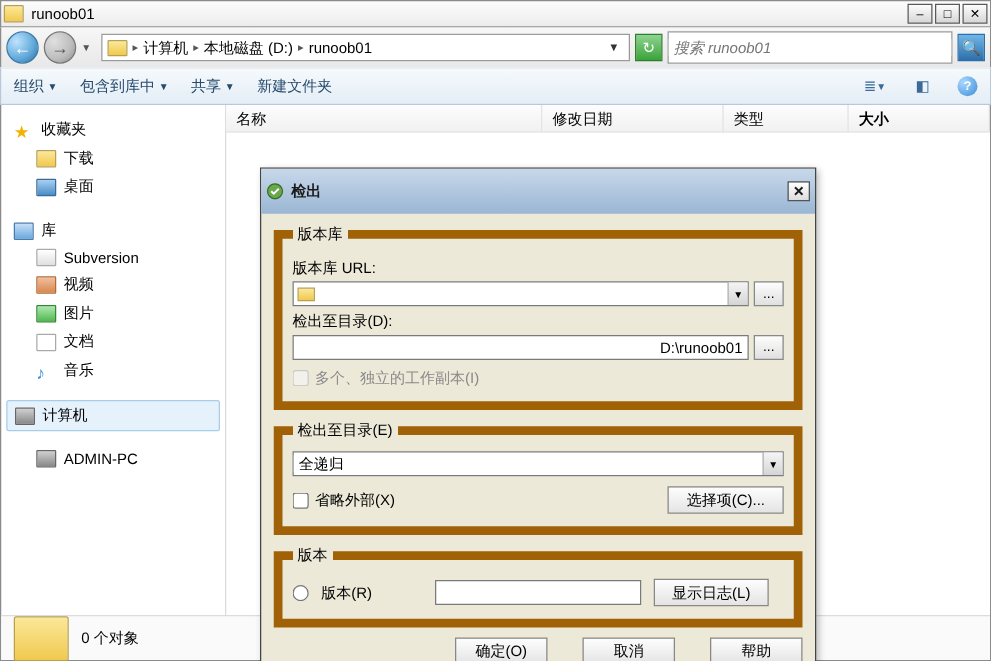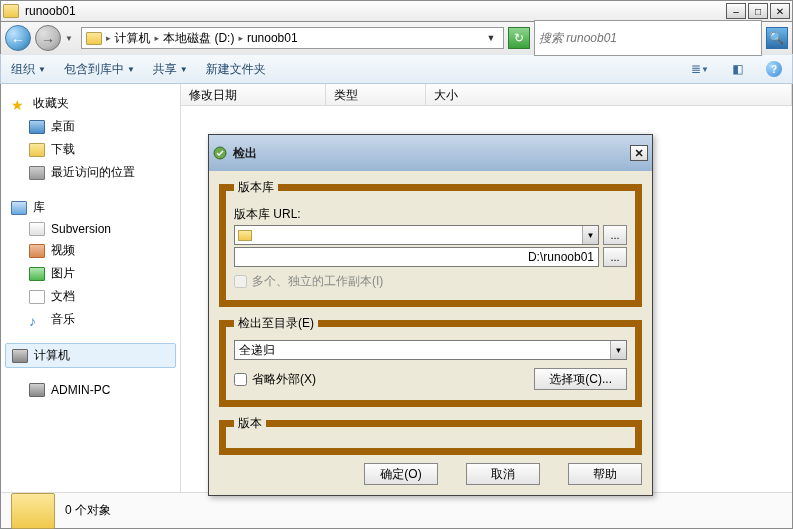--- a/index.html
+++ b/index.html
@@ -15,21 +15,21 @@
 
 .navbar { height: 32px; background: linear-gradient(#f7f7f7,#e8e8e8); border-left: 1px solid #8b8b8b; border-right: 1px solid #8b8b8b; display: flex; align-items: center; padding: 0 4px; gap: 4px; }
 .nav-circle { width: 26px; height: 26px; border-radius: 50%; background: radial-gradient(circle at 30% 30%, #bfe3ff, #5fa8d8 60%, #2d6a9e); display: flex; align-items: center; justify-content: center; color: #fff; font-size: 14px; border: 1px solid #3b7aa8; }
 .nav-circle.fwd { background: radial-gradient(circle at 30% 30%, #e0e0e0, #bcbcbc 60%, #8a8a8a); border-color: #777; color: #555; }
 .nav-drop { width: 12px; font-size: 8px; color: #555; }
 .addressbar { flex: 1; height: 22px; border: 1px solid #9a9a9a; background: #fff; display: flex; align-items: center; padding: 0 4px; gap: 4px; }
 .addressbar .seg-icon { width: 16px; height: 13px; background: linear-gradient(#fce89a,#f0c94e); border: 1px solid #b8a050; border-radius: 1px; }
 .addressbar .sep { color: #555; font-size: 9px; }
 .addr-drop { width: 16px; text-align: center; color: #333; font-size: 9px; }
 .refresh-btn { width: 22px; height: 22px; border: 1px solid #2e7d32; background: linear-gradient(#8ed48e,#3ba33b); color: #fff; display: flex; align-items: center; justify-content: center; font-size: 12px; }
-.searchbox { width: 228px; height: 36px; border: 1px solid #9a9a9a; background: #fff; display: flex; align-items: center; }
+.searchbox { width: 228px; height: 26px; border: 1px solid #9a9a9a; background: #fff; display: flex; align-items: center; }
 .searchbox input { border: none; flex: 1; padding: 0 4px; font-style: italic; color: #777; outline: none; }
 .search-btn { width: 22px; height: 22px; background: linear-gradient(#6fb6e8,#2d6fab); border: 1px solid #2d6fab; color: #fff; display: flex; align-items: center; justify-content: center; }
 
 
 .toolbar { height: 30px; background: linear-gradient(#f5f9fc,#e4eef6); border: 1px solid #b8c8d8; border-top: 1px solid #dfe8f0; display: flex; align-items: center; padding: 0 10px; gap: 18px; color: #264a6e; }
 .toolbar .tb-item { display: flex; align-items: center; gap: 3px; cursor: pointer; }
 .toolbar .tb-drop { font-size: 8px; }
 .toolbar .spacer { flex: 1; }
 .toolbar .tb-icon { width: 20px; height: 20px; display: flex; align-items: center; justify-content: center; color: #3b6a9a; }
 .help-icon { width: 16px; height: 16px; border-radius: 50%; background: radial-gradient(circle at 30% 30%, #a8d8ff, #3b8cd6); color: #fff; display: flex; align-items: center; justify-content: center; font-size: 10px; font-weight: bold; }
@@ -56,21 +56,21 @@
 .icn-network { background: linear-gradient(#c0e0c0,#5a9a5a); border: 1px solid #3a7a3a; border-radius: 1px; }
 .icn-pc { background: linear-gradient(#d0d0d0,#888); border: 1px solid #666; border-radius: 1px; }
 .icn-bigfolder { width: 44px; height: 36px; background: linear-gradient(#fce89a,#f0c94e); border: 1px solid #b8a050; border-radius: 2px; display: inline-block; }
 
 .content { flex: 1; position: relative; }
 .col-headers { height: 22px; border-bottom: 1px solid #dcdcdc; display: flex; }
 .col-h { border-right: 1px solid #dcdcdc; padding: 3px 8px; background: linear-gradient(#fdfdfd,#f1f1f1); }
 .col-h.name { width: 253px; }
 .col-h.date { width: 145px; }
 .col-h.type { width: 100px; }
-.col-h.size { flex: 1; }
+.col-h.size { flex: 1; font-weight: bold; }
 .status-row { position: absolute; bottom: 0; left: -180px; right: 0; height: 36px; border-top: 1px solid #dcdcdc; display: flex; align-items: center; padding: 0 10px; gap: 10px; background: #fafafa; }
 
 
 .dialog { position: absolute; left: 208px; top: 134px; width: 445px; background: #ece9d8; border: 1px solid #444; box-shadow: 2px 2px 6px rgba(0,0,0,0.3); }
 .dlg-title { height: 36px; background: linear-gradient(#c8d8ea,#9ab6d4); display: flex; align-items: center; padding: 16px 4px; gap: 6px; font-weight: bold; color: #1a1a1a; }
 .dlg-title .ti { width: 14px; height: 14px; display: inline-block; }
 .dlg-title .spacer { flex: 1; }
 .dlg-close { width: 18px; height: 16px; border: 1px solid #555; background: linear-gradient(#fff,#ddd); display: flex; align-items: center; justify-content: center; font-size: 11px; cursor: pointer; }
 .dlg-body { padding: 8px 10px 10px; }
 fieldset { border: 7px solid #a16207; padding: 6px 8px 10px; margin-bottom: 8px; }
@@ -149,30 +149,26 @@
 </div>
 
 <div class="main">
   <div class="sidebar">
     <div class="side-group">
       <div class="side-head">
           <span class="icn icn-star">★</span>
           <span>收藏夹</span>
         </div>
       <div class="side-item">
+          <span class="icn icn-folder"></span>
+          <span>下载</span>
+        </div>
+      <div class="side-item">
           <span class="icn icn-desktop"></span>
           <span>桌面</span>
-        </div>
-      <div class="side-item">
-          <span class="icn icn-folder"></span>
-          <span>下载</span>
-        </div>
-      <div class="side-item">
-          <span class="icn icn-recent"></span>
-          <span>最近访问的位置</span>
         </div>
     </div>
     <div class="side-group">
       <div class="side-head">
           <span class="icn icn-lib"></span>
           <span>库</span>
         </div>
       <div class="side-item">
           <span class="icn icn-svn"></span>
           <span>Subversion</span>
@@ -203,20 +199,21 @@
     <div class="side-group">
       <div class="side-item">
           <span class="icn icn-pc"></span>
           <span>ADMIN-PC</span>
         </div>
     </div>
   </div>
 
   <div class="content">
     <div class="col-headers">
+      <div class="col-h name">名称</div>
       <div class="col-h date">修改日期</div>
       <div class="col-h type">类型</div>
       <div class="col-h size">大小</div>
     </div>
     <div class="status-row">
       <span class="icn-bigfolder"></span>
       <span>0 个对象</span>
     </div>
   </div>
 </div>
@@ -238,20 +235,21 @@
       <legend>版本库</legend>
       <span class="lbl">版本库 URL:</span>
       <div class="frow">
         <div class="combo">
           <span class="folder-glyph"></span>
           <input value="" style="">
           <div class="combo-btn">▼</div>
         </div>
         <button class="dots-btn">...</button>
       </div>
+      <span class="lbl">检出至目录(D):</span>
       <div class="frow">
         <input class="txt" value="D:\runoob01" style="">
         <button class="dots-btn">...</button>
       </div>
       <div class="chk-row disabled">
         <input type="checkbox" disabled="" style="">
         <span>多个、独立的工作副本(I)</span>
       </div>
     </fieldset>
 
@@ -267,20 +265,26 @@
         <label class="chk-row" style="margin-top:0;">
           <input type="checkbox" style="">
           <span>省略外部(X)</span>
         </label>
         <button class="pill-btn">选择项(C)...</button>
       </div>
     </fieldset>
 
     <fieldset>
       <legend>版本</legend>
+      <div class="radio-row" style="gap:10px;">
+        <input type="radio" name="rev" style="">
+        <span>版本(R)</span>
+        <input class="txt" style="flex: 0 0 150px; margin-left: 40px;">
+        <button class="pill-btn">显示日志(L)</button>
+      </div>
     </fieldset>
 
     <div class="btn-row">
       <button class="pill-btn">确定(O)</button>
       <button class="pill-btn">取消</button>
       <button class="pill-btn">帮助</button>
     </div>
   </div>
 </div>
 

